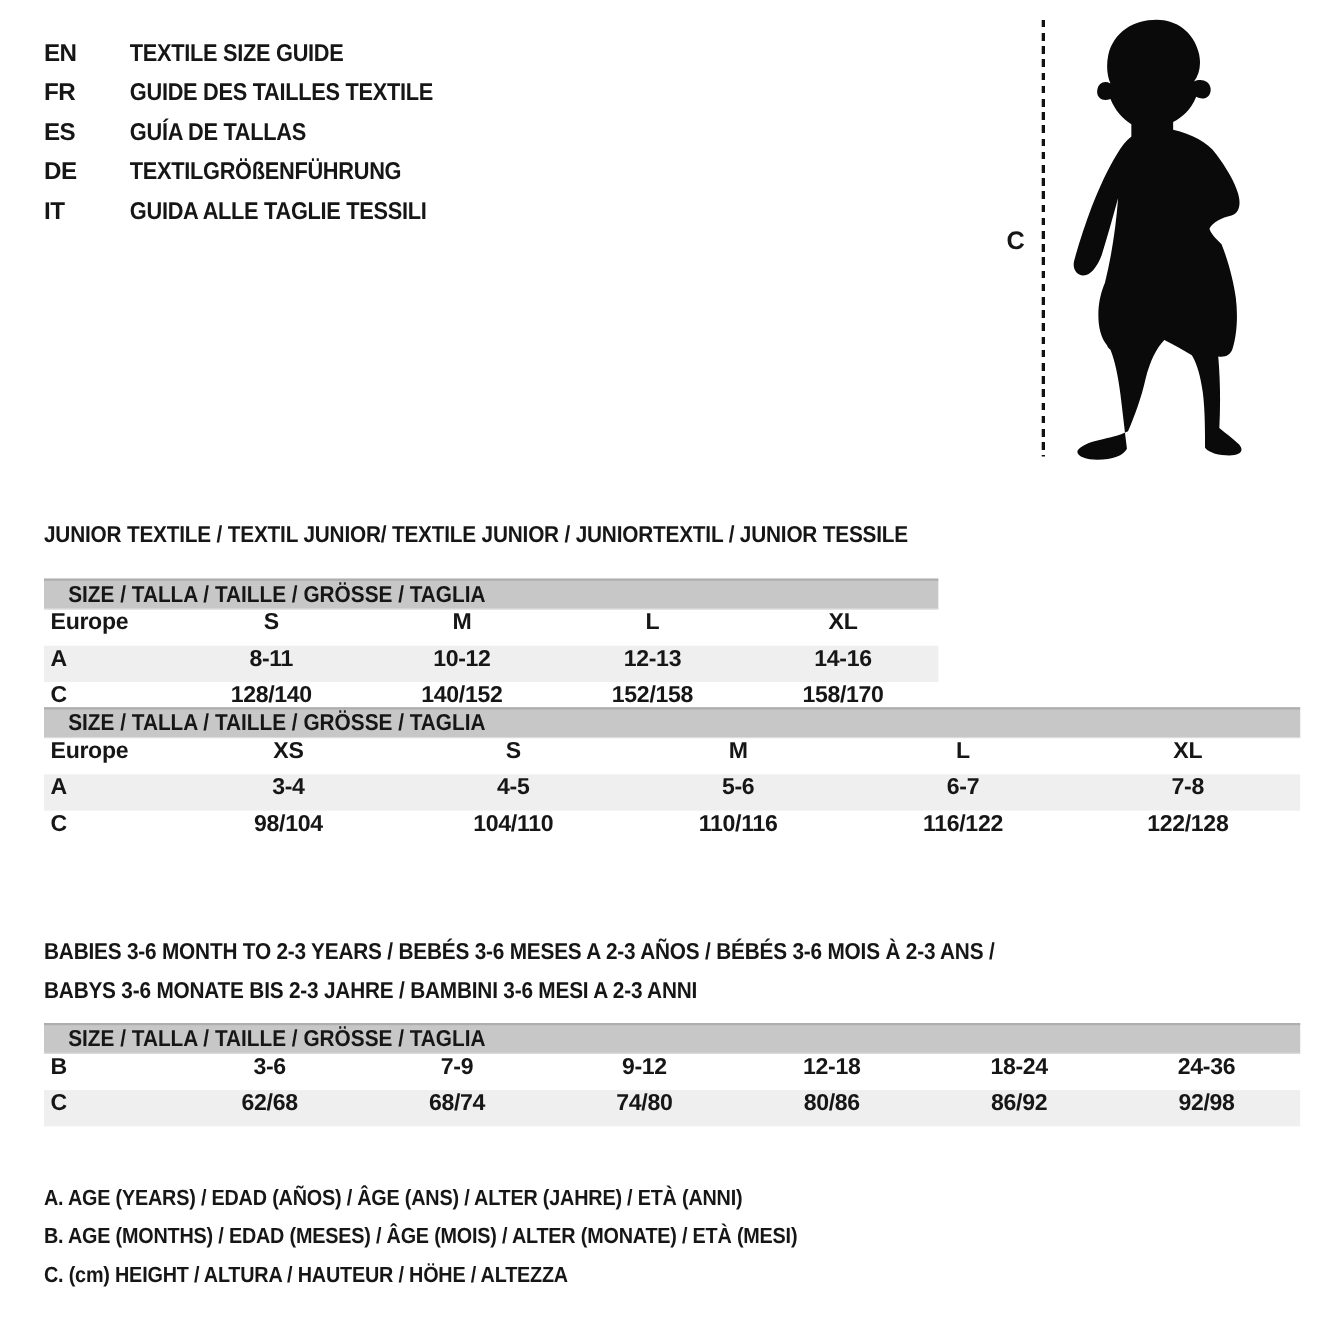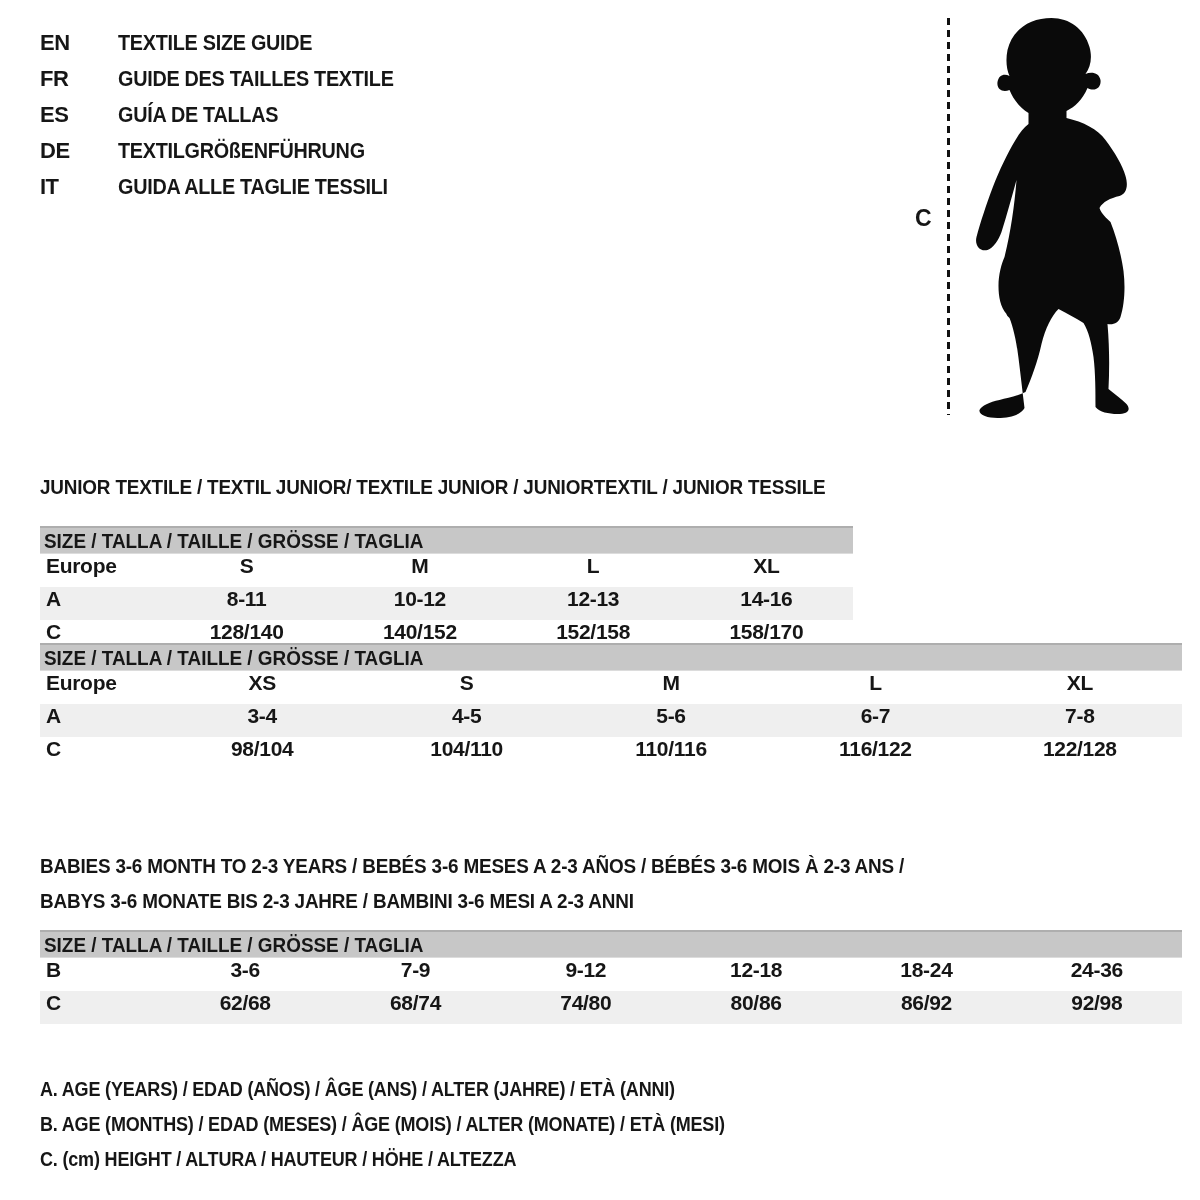--- a/index.html
+++ b/index.html
@@ -12,21 +12,21 @@
     position:relative;
     overflow:hidden;
   }
   .page { position:absolute; inset:0; }
 
   
   .cond { display:inline-block; transform:scaleX(0.9); transform-origin:0 50%; white-space:nowrap; }
 
   
   .lang-block { position:absolute; left:40px; top:30px; }
-  .lang-row { display:flex; height:36px; }
+  .lang-row { display:flex; height:36px; align-items:center; }
   .lang-code { width:78px; font-size:22px; letter-spacing:-0.5px; }
   .lang-title { font-size:22px; letter-spacing:-0.3px; }
 
   
   .figure { position:absolute; left:900px; top:0; width:300px; height:430px; }
   .c-label { position:absolute; left:15px; top:205px; font-size:23px; }
   .dash-line {
     position:absolute; left:47px; top:18px; width:3px; height:397px;
     background:repeating-linear-gradient(to bottom,#111 0px,#111 7px,transparent 7px,transparent 12px);
   }
@@ -40,21 +40,21 @@
   .sec-title { font-size:21px; letter-spacing:-0.2px; line-height:26px; }
   .sec-title .sub { font-size:12px; vertical-align:-4px; letter-spacing:0; }
   .sec-junior .sec-title-wrap   { margin-bottom:26px; }
   .sec-children .sec-title-wrap { margin-bottom:21px; }
   .sec-babies .sec-title-wrap   { margin-bottom:12px; }
   .sec-title-line { display:block; line-height:35px; }
 
   .size-bar {
     height:28px; background:#c7c7c7;
     border-top:2px solid #aeaeae; border-bottom:1px solid #dcdcdc;
-    display:flex; align-items:center; padding-left:4px;
+    display:flex; align-items:center; padding-left:22px;
     font-size:21px;
   }
   .t-row { display:flex; height:33px; align-items:flex-start; font-size:21px; }
   .t-row.shaded { background:#efefef; }
   .t-label { width:120px; padding-left:6px; letter-spacing:-0.3px; }
   .t-cell { flex:1; text-align:center; letter-spacing:-0.3px; }
 
   
   .legend { position:absolute; left:40px; top:1072px; }
   .legend-line { display:block; font-size:20px; line-height:35px; letter-spacing:-0.2px; }

